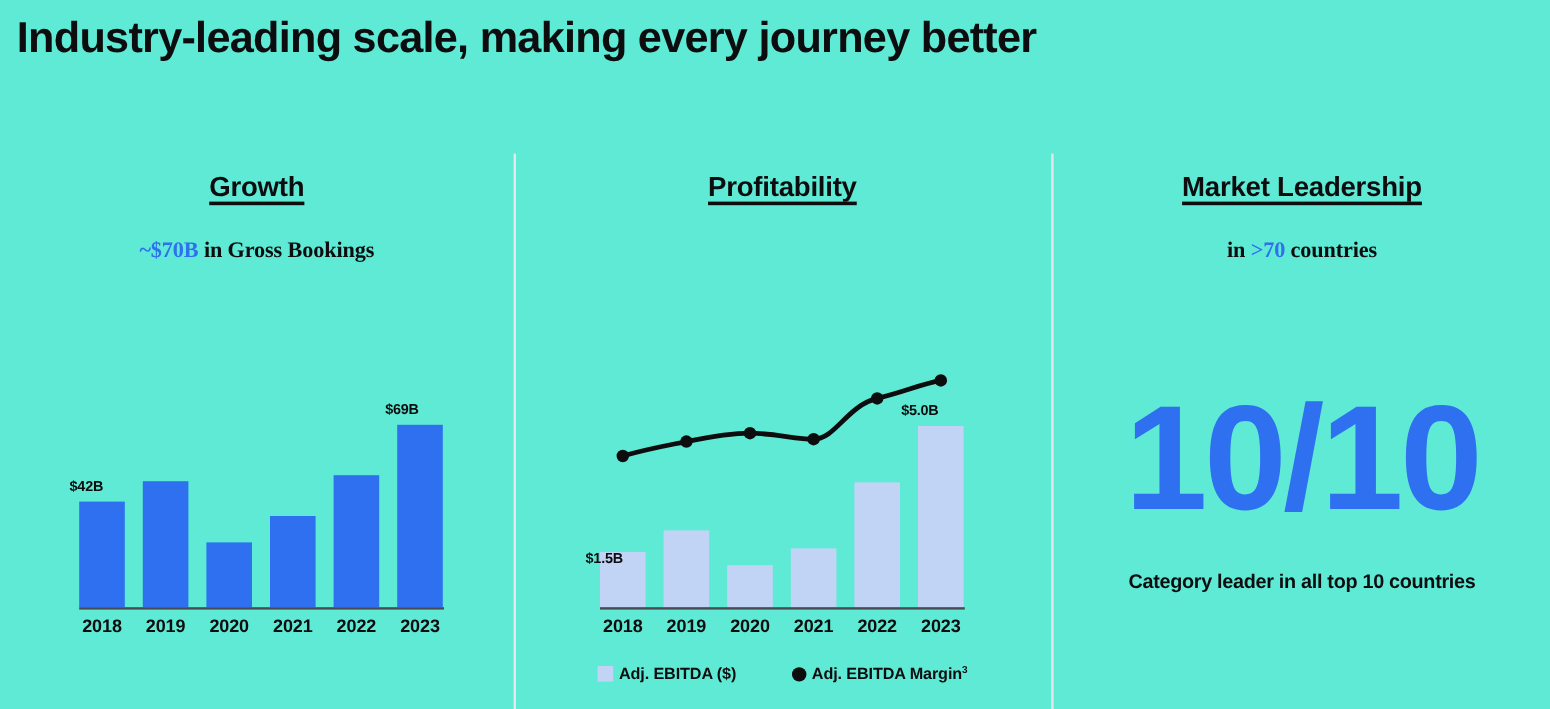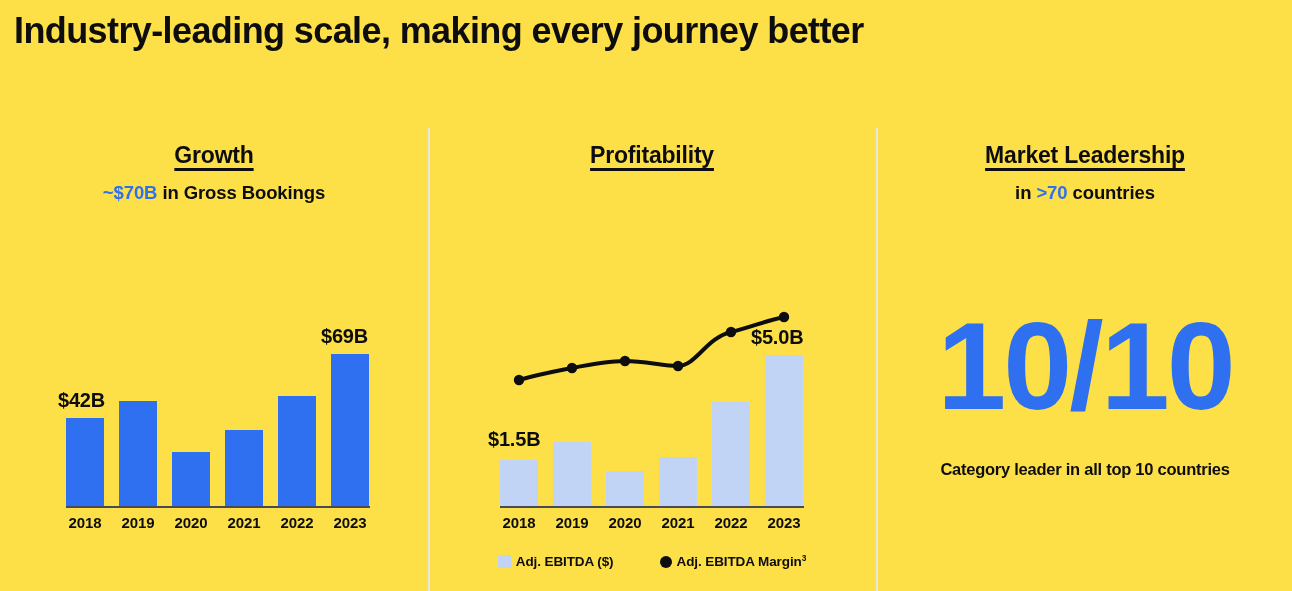--- a/index.html
+++ b/index.html
@@ -2,21 +2,21 @@
 <html><head>
 <meta charset="utf-8">
 <style>
   * { box-sizing: border-box; margin: 0; padding: 0; }
   html, body {
     width: 1292px; height: 591px;
     background: #ffffff;
     font-family: "Liberation Sans", sans-serif;
     overflow: hidden;
   }
-  .page { position: relative; width: 1292px; height: 591px; background:#fde047; }
+  .page { position: relative; width: 1292px; height: 591px; background:#5eead4; }
 
   .page-title {
     position: absolute; left: 14px; top: 10px;
     font-size: 36px; font-weight: 700; color: #0d0d0f;
     letter-spacing: -0.6px; white-space: nowrap;
   }
 
   .divider {
     position: absolute; top: 128px; width: 2px; height: 463px;
     background: #e6e7e9;
@@ -36,22 +36,23 @@
     text-underline-offset: 5px;
     text-decoration-thickness: 2.5px;
     margin-top: 14px;
     letter-spacing: -0.2px;
   }
 
   .col-sub {
     text-align: center;
     font-size: 18.5px; font-weight: 700; color: #0d0d0f;
     line-height: 1.34;
-    margin-top: 12px;
+    margin-top: 28px;
     letter-spacing: -0.1px;
+    font-family: Liberation Serif, serif;
   }
   .blue { color: #2E70F0; }
   sup { font-size: 0.62em; font-weight: 700; vertical-align: super; line-height: 0; }
 
   
   .chart {
     position: absolute; left: 0; right: 0;
   }
   .plot {
     position: relative;
@@ -62,21 +63,21 @@
     height: 2.5px; background: #4a4a52;
   }
   .bar {
     position: absolute; bottom: 2.5px;
   }
   .bar-blue  { background: #2E70F0; }
   .bar-light { background: #C2D4F5; }
 
   .bar-label {
     position: absolute;
-    font-size: 20px; font-weight: 700; color: #0d0d0f;
+    font-size: 12px; font-weight: 700; color: #0d0d0f;
     white-space: nowrap;
     letter-spacing: -0.2px;
   }
 
   .xticks {
     position: relative; height: 26px; margin-top: 6px;
   }
   .xtick {
     position: absolute; top: 0;
     font-size: 15px; font-weight: 700; color: #0d0d0f;
@@ -170,21 +171,21 @@
         <svg class="line-svg" width="304" height="200" viewBox="0 0 304 200">
           <path d="M 19 72 C 40 66, 52 64, 72 60 C 92 56, 110 53, 125 53 C 145 53, 163 58, 178 58 C 196 58, 206 30, 231 24 C 252 19, 268 12, 284 9" fill="none" stroke="#0d0d0f" stroke-width="4" stroke-linecap="round" stroke-linejoin="round"></path>
           <circle cx="19" cy="72" r="5.2" fill="#0d0d0f"></circle>
           <circle cx="72" cy="60" r="5.2" fill="#0d0d0f"></circle>
           <circle cx="125" cy="53" r="5.2" fill="#0d0d0f"></circle>
           <circle cx="178" cy="58" r="5.2" fill="#0d0d0f"></circle>
           <circle cx="231" cy="24" r="5.2" fill="#0d0d0f"></circle>
           <circle cx="284" cy="9" r="5.2" fill="#0d0d0f"></circle>
         </svg>
 
-        <div class="bar-label" style="left:-12px; bottom:57px;">$1.5B</div>
+        <div class="bar-label" style="left:-12px; bottom:36px;">$1.5B</div>
         <div class="bar-label" style="left:251px; bottom:159px;">$5.0B</div>
 
         <div class="axis-line"></div>
       </div>
       <div class="xticks">
         <div class="xtick" style="left:19px;">2018</div>
         <div class="xtick" style="left:72px;">2019</div>
         <div class="xtick" style="left:125px;">2020</div>
         <div class="xtick" style="left:178px;">2021</div>
         <div class="xtick" style="left:231px;">2022</div>

